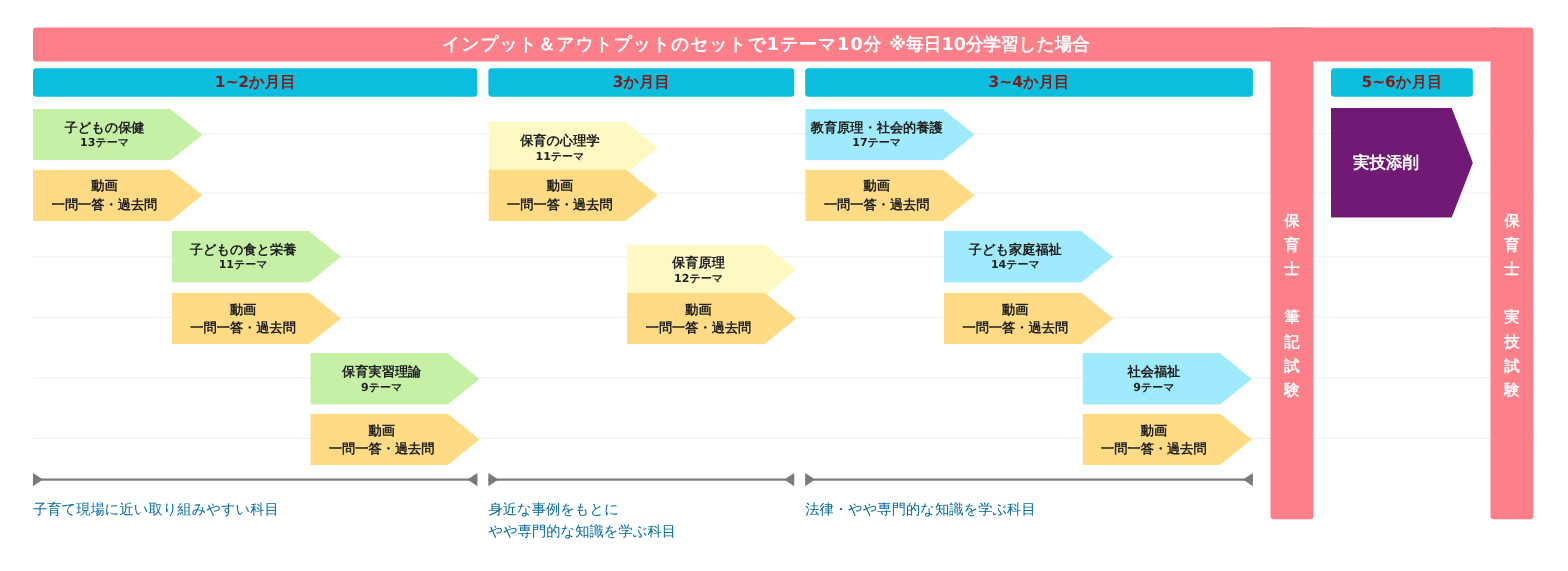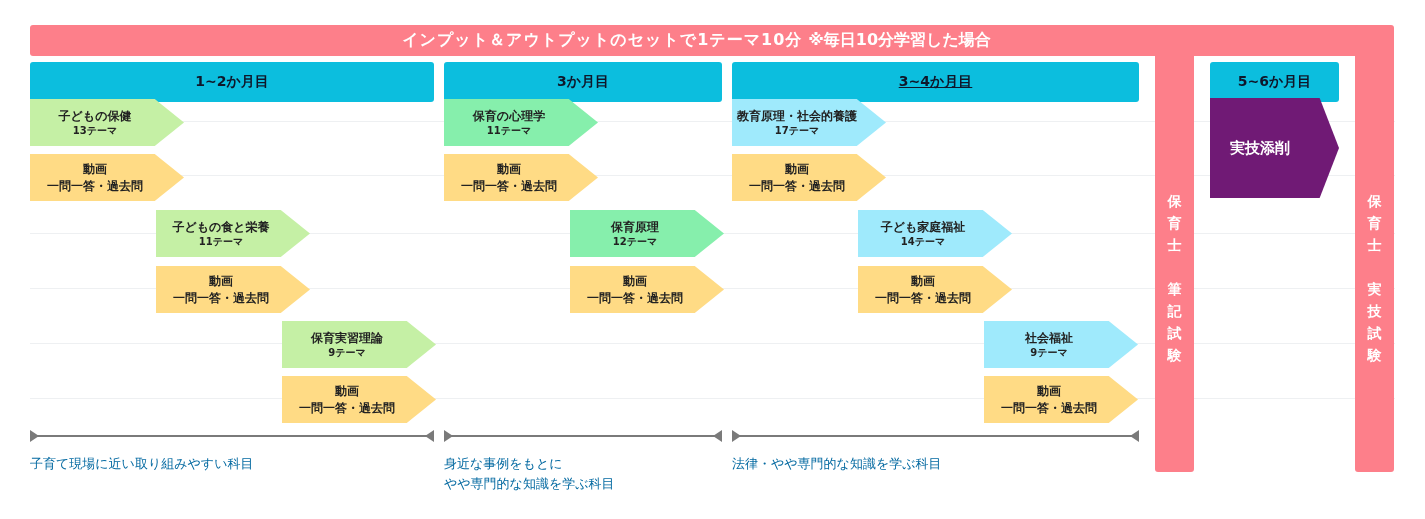--- a/index.html
+++ b/index.html
@@ -4,32 +4,32 @@
 <style>
   html, body { margin: 0; padding: 0; background: #ffffff; }
   body { width: 1425px; height: 519px; position: relative; overflow: hidden;
          font-family: "DejaVu Sans", "Liberation Sans", sans-serif; color: #222; }
   .abs { position: absolute; }
   .gridline { position: absolute; height: 1px; background: #eef0f2; }
   .top-banner { left: 30px; top: 25px; width: 1333px; height: 31px; background: #fd7f8a;
                 border-radius: 3px; color: #fff; font-weight: bold; font-size: 16px;
                 display: flex; align-items: center; justify-content: center; letter-spacing: 1px; }
   .top-banner .note { font-size: 16px; margin-left: 6px; letter-spacing: 0; }
-  .month-header { height: 40px; top: 62px; background: #0cbede; color: #0f172a; font-weight: bold;
+  .month-header { height: 26px; top: 62px; background: #0cbede; color: #7f1d1d; font-weight: bold;
                   font-size: 14px; border-radius: 3px; display: flex; align-items: center; justify-content: center; }
   .arrow { position: absolute; width: 154px; height: 47px;
            clip-path: polygon(0 0, 81% 0, 100% 50%, 81% 100%, 0 100%);
            display: flex; flex-direction: column; align-items: center; justify-content: center;
            font-weight: bold; line-height: 1.35; padding-right: 24px; box-sizing: border-box; }
   .arrow .t1 { font-size: 12px; }
   .arrow .t2 { font-size: 10px; }
   .arrow.video .t1, .arrow.video .t2 { font-size: 12px; }
   .green { background: #c5f0a5; }
   .yellow { background: #ffdb85; }
-  .orange { background: #86efac; }
+  .orange { background: #fef9c3; margin-top: 12px; }
   .cyan { background: #9feafc; }
   .vbar { top: 25px; width: 39px; height: 447px; background: #fd7f8a; border-radius: 3px; color: #fff;
           font-weight: bold; font-size: 14px; display: flex; flex-direction: column; align-items: center; }
   .vbar span { display: block; line-height: 22px; }
   .practical { left: 1210px; top: 98px; width: 129px; height: 100px; background: #701a75; color: #fff;
                clip-path: polygon(0 0, 85% 0, 100% 50%, 85% 100%, 0 100%);
                display: flex; align-items: center; padding-left: 20px; box-sizing: border-box;
                font-weight: bold; font-size: 15px; }
   .range { position: absolute; top: 435px; height: 2px; background: #7a7a7a; }
   .range::before, .range::after { content: ""; position: absolute; top: -5px; border-top: 6px solid transparent; border-bottom: 6px solid transparent; }
@@ -47,21 +47,21 @@
 <div class="gridline" style="left:30px;top:343px;width:1365px;"></div>
 <div class="gridline" style="left:30px;top:398px;width:1365px;"></div>
 
 <div class="abs top-banner">
   <span>インプット＆アウトプットのセットで1テーマ10分</span>
   <span class="note">※毎日10分学習した場合</span>
 </div>
 
 <div class="abs month-header" style="left:30px;width:404px;">1~2か月目</div>
 <div class="abs month-header" style="left:444px;width:278px;">3か月目</div>
-<div class="abs month-header" style="left:732px;width:407px;text-decoration:underline;">3~4か月目</div>
+<div class="abs month-header" style="left:732px;width:407px;">3~4か月目</div>
 <div class="abs month-header" style="left:1210px;width:129px;">5~6か月目</div>
 
 <div class="arrow green" style="left:30px;top:99px;">
   <span class="t1">子どもの保健</span>
   <span class="t2">13テーマ</span>
 </div>
 <div class="arrow yellow video" style="left:30px;top:154px;">
   <span class="t1">動画</span>
   <span class="t2">一問一答・過去問</span>
 </div>

